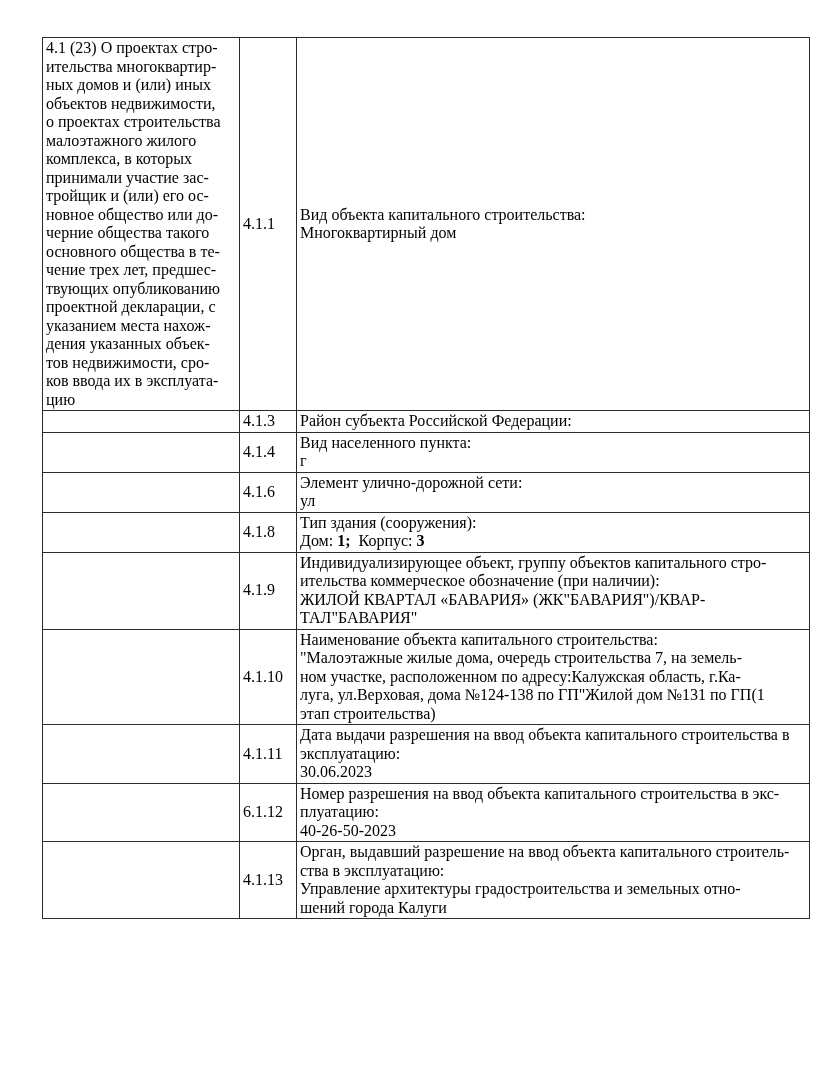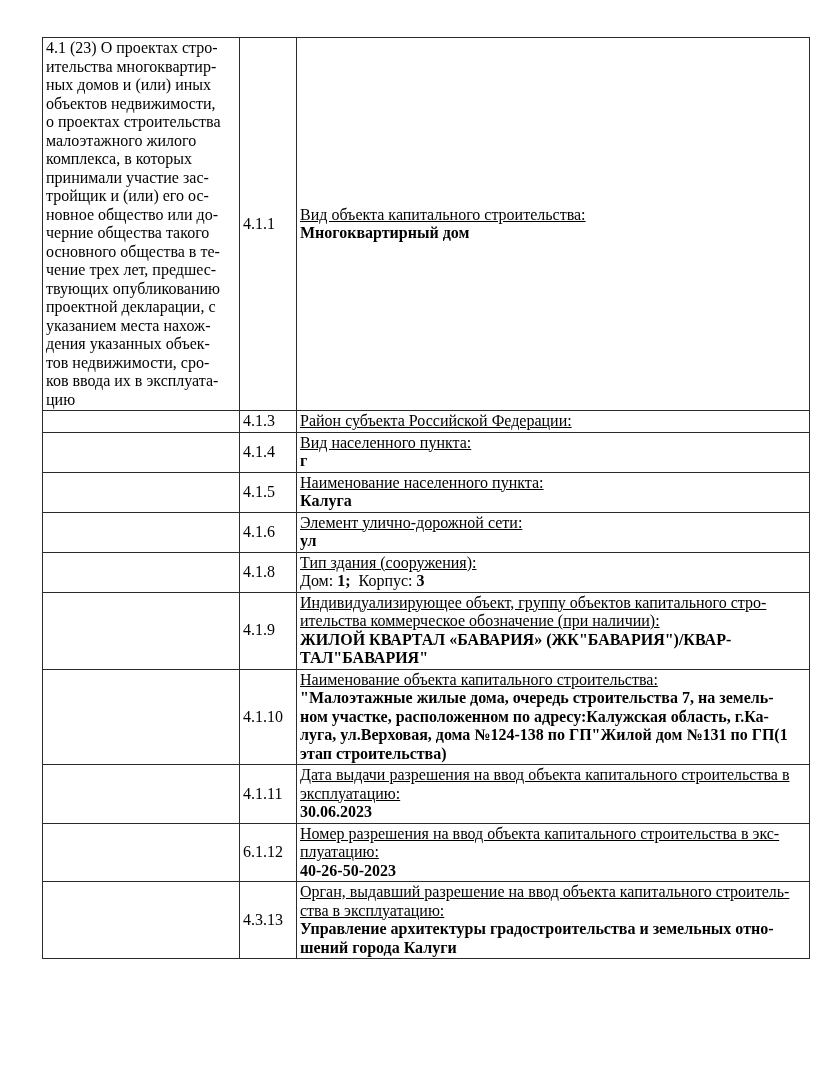--- a/index.html
+++ b/index.html
@@ -31,22 +31,22 @@
     border: 1px solid #2b2b2b;
     vertical-align: middle;
     padding: 1px 3px;
     overflow: hidden;
   }
   td.col-desc  { width: 190px; }
   td.col-num   { width: 50px; padding-left: 2px; }
   td.col-body  { width: 506px; }
   td.v-top { vertical-align: top; }
   .pre { white-space: pre-line; }
-  .field-label { font-weight: normal; text-decoration: underline; }
-  .field-value { font-weight: bold; }
+  .field-label { font-weight: normal; }
+  .field-value { font-weight: normal; }
   .seg-normal { font-weight: normal; }
   .seg-bold { font-weight: bold; }
 </style>
 </head>
 <body>
 
 <div class="page">
   <table class="decl">
 
     <tbody>
@@ -97,30 +97,20 @@
       <td class="col-desc"></td>
       <td class="col-num">
         <div>4.1.4</div>
       </td>
       <td class="col-body">
         <div class="field-label pre">Вид населенного пункта:</div>
         <div class="field-value pre">г</div>
       </td>
     </tr>
 
-    <tr>
-      <td class="col-desc"></td>
-      <td class="col-num">
-        <div>4.1.5</div>
-      </td>
-      <td class="col-body">
-        <div class="field-label pre">Наименование населенного пункта:</div>
-        <div class="field-value pre">Калуга</div>
-      </td>
-    </tr>
 
     <tr>
       <td class="col-desc"></td>
       <td class="col-num">
         <div>4.1.6</div>
       </td>
       <td class="col-body">
         <div class="field-label pre">Элемент улично-дорожной сети:</div>
         <div class="field-value pre">ул</div>
       </td>
@@ -187,21 +177,21 @@
       <td class="col-body">
         <div class="field-label pre">Номер разрешения на ввод объекта капитального строительства в экс-
 плуатацию:</div>
         <div class="field-value pre">40-26-50-2023</div>
       </td>
     </tr>
 
     <tr>
       <td class="col-desc"></td>
       <td class="col-num">
-        <div>4.3.13</div>
+        <div>4.1.13</div>
       </td>
       <td class="col-body">
         <div class="field-label pre">Орган, выдавший разрешение на ввод объекта капитального строитель-
 ства в эксплуатацию:</div>
         <div class="field-value pre">Управление архитектуры градостроительства и земельных отно-
 шений города Калуги</div>
       </td>
     </tr>
 
   </tbody>

